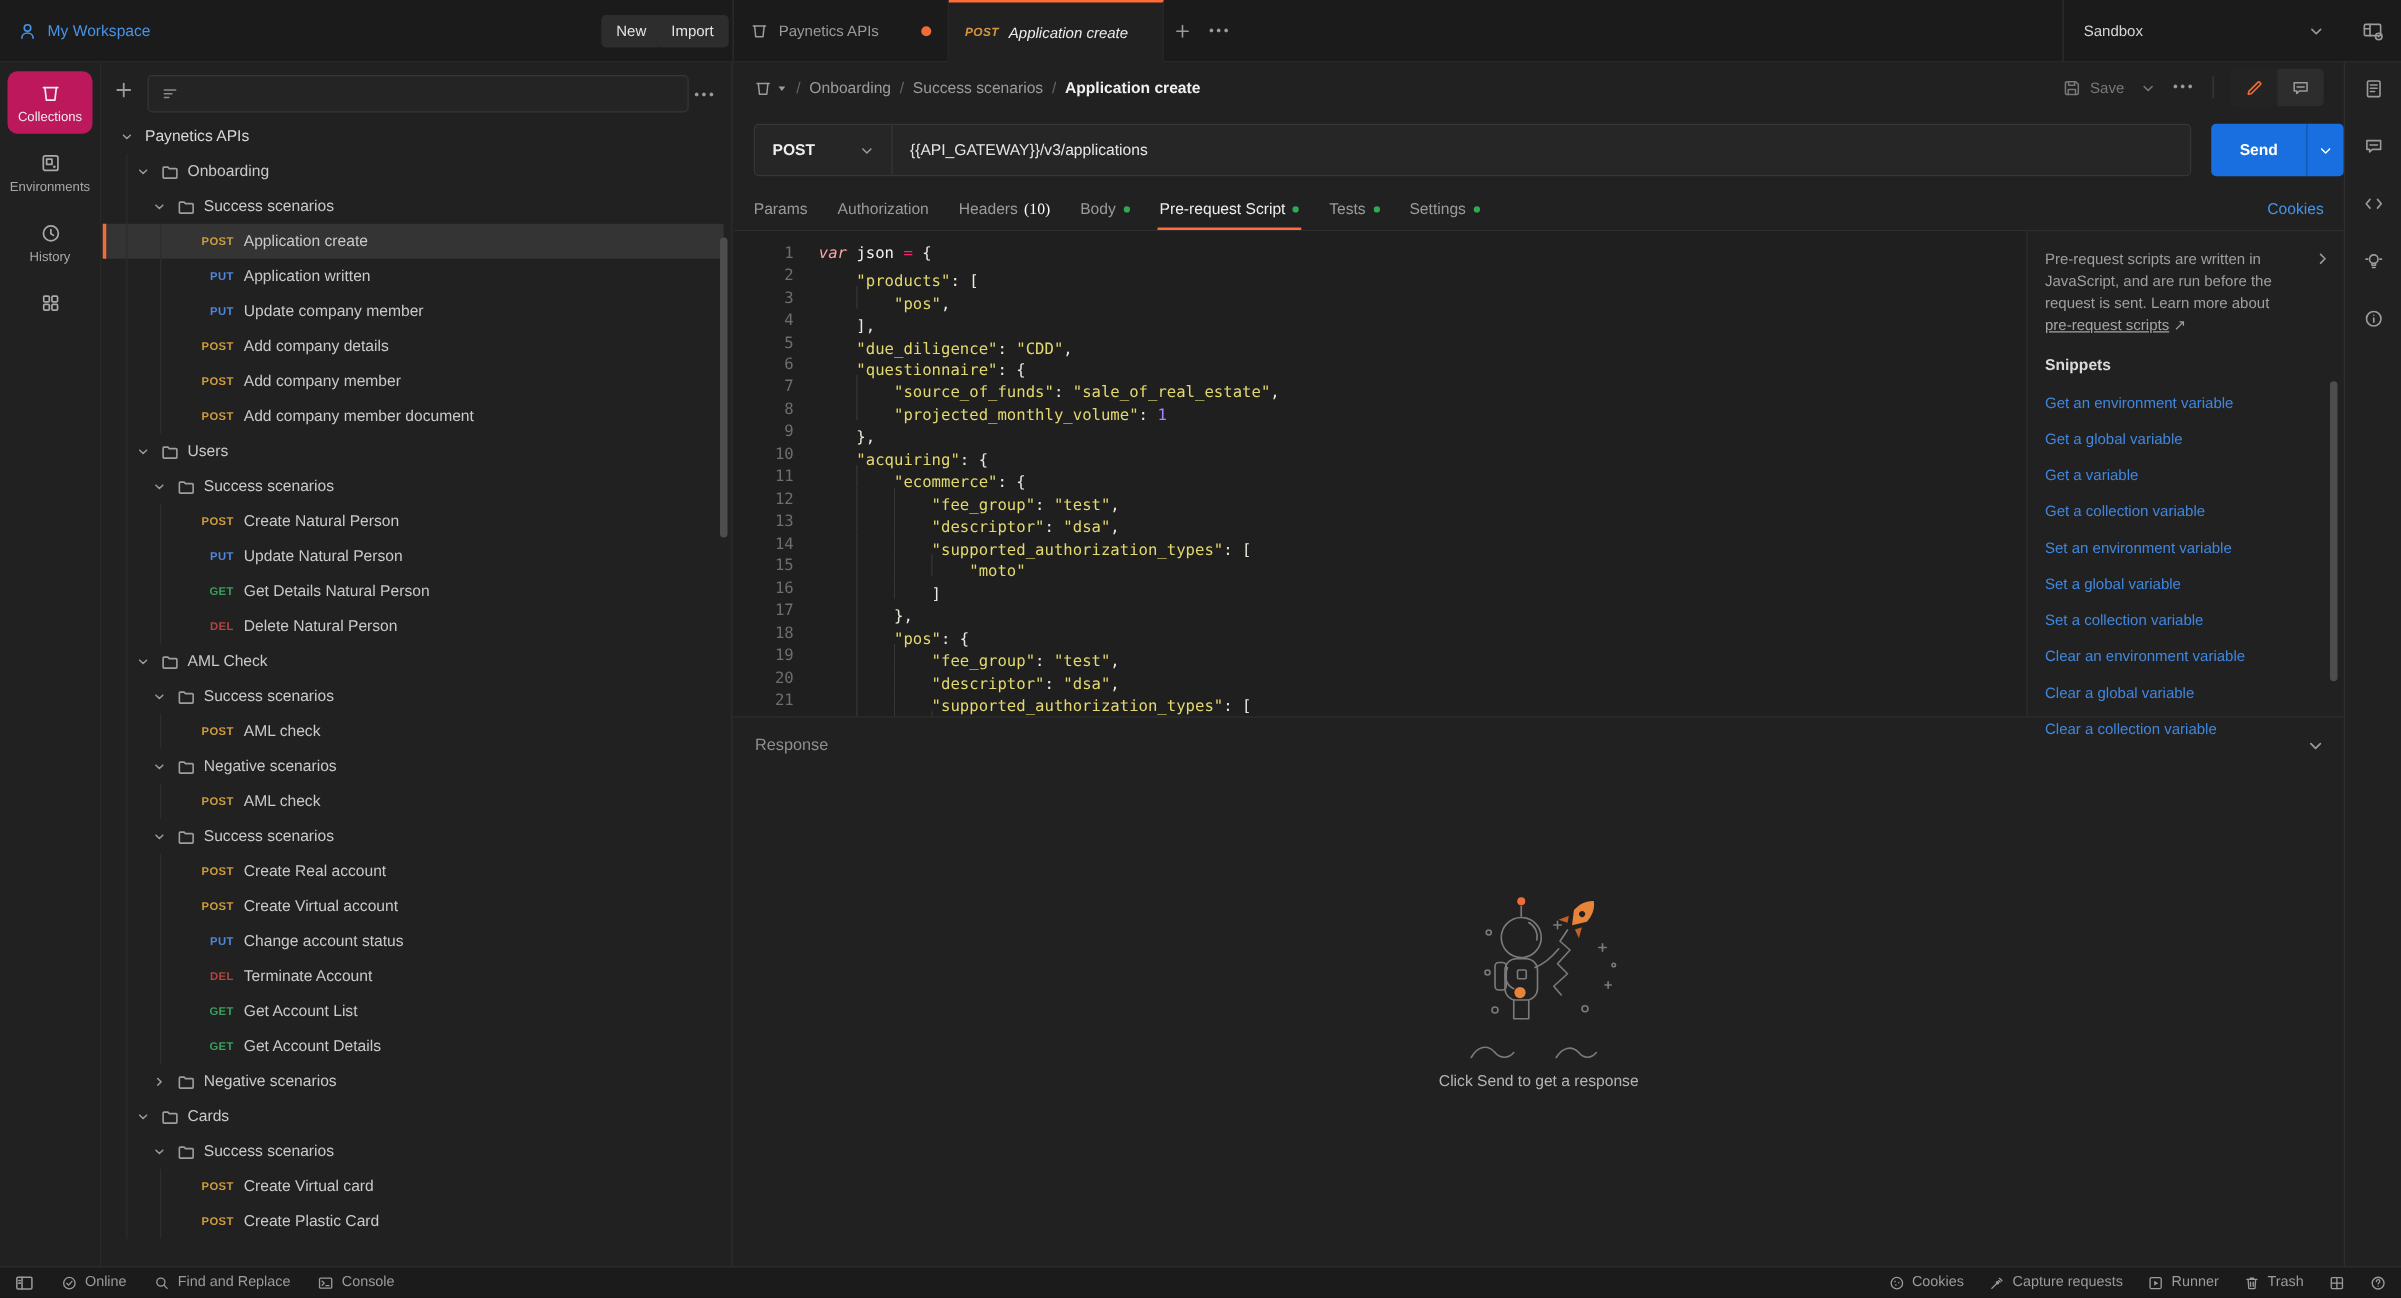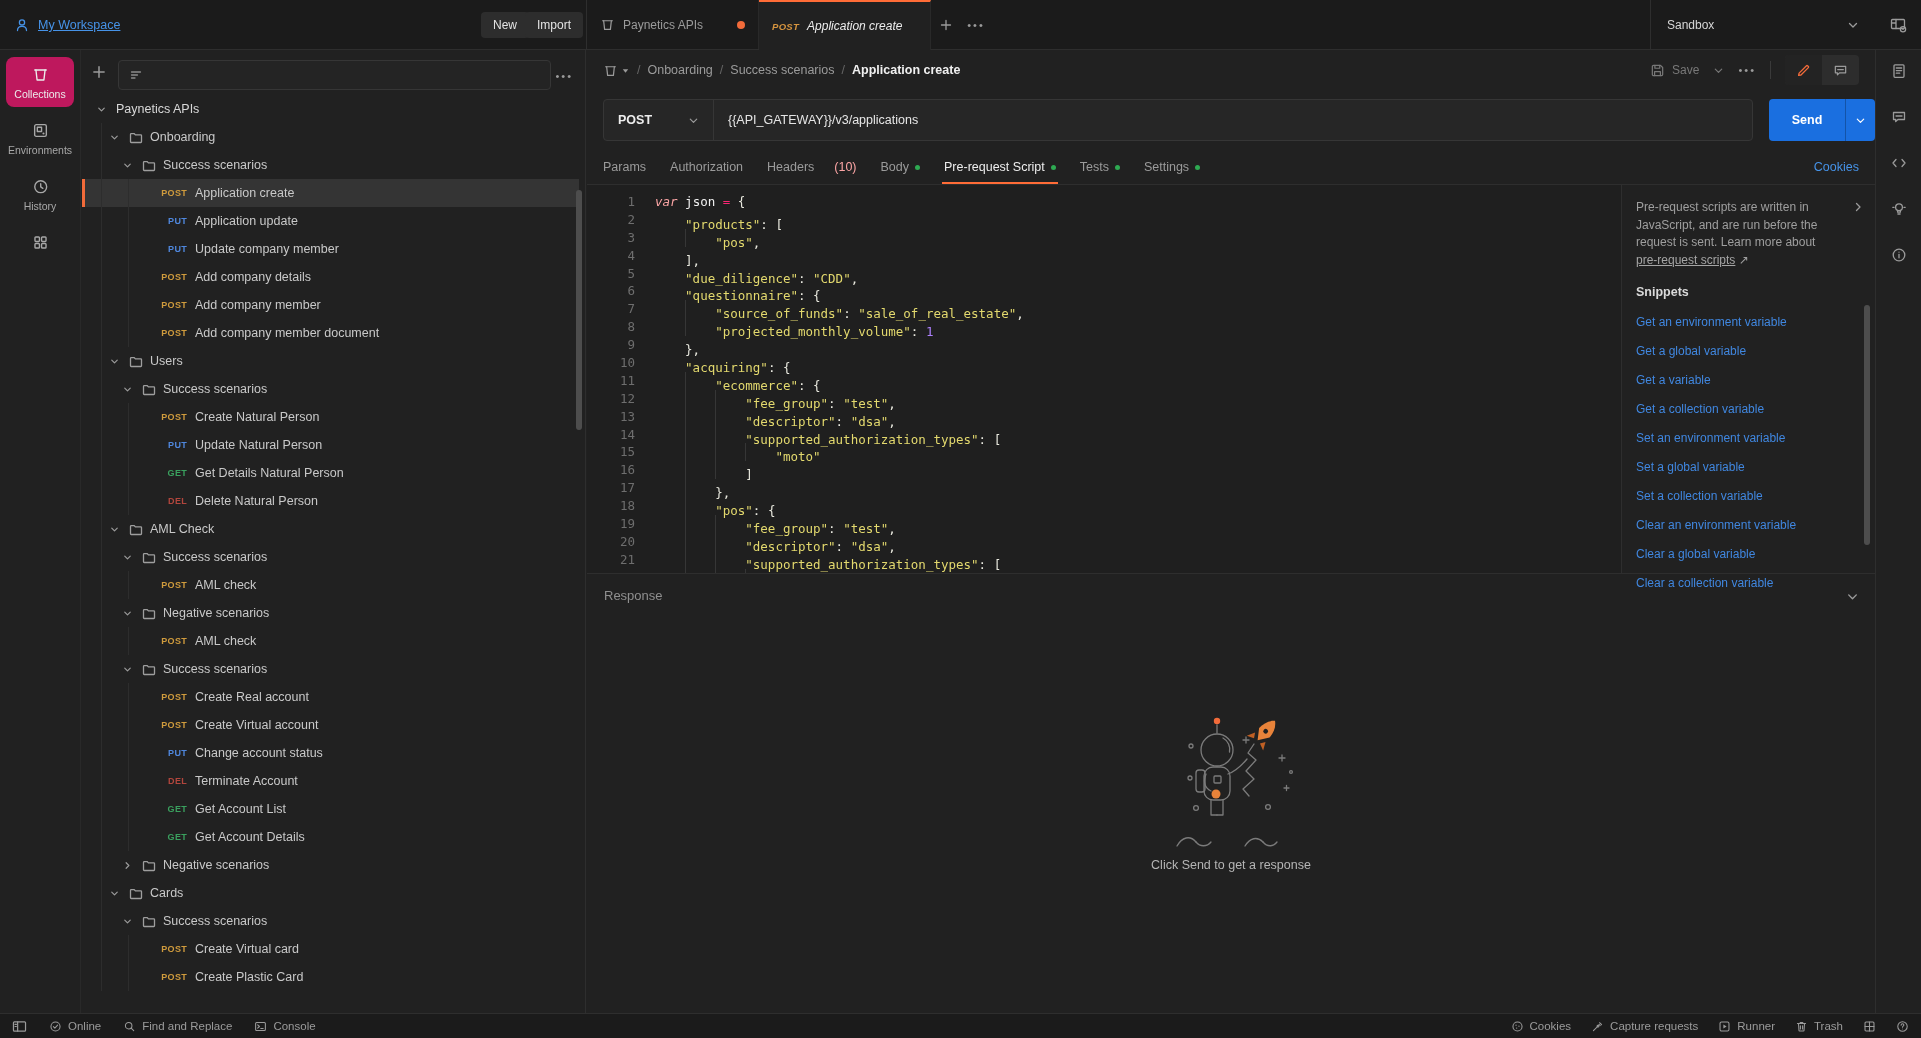--- a/index.html
+++ b/index.html
@@ -4,21 +4,21 @@
 <style>
   html,body{margin:0;padding:0;background:#111;}
   *{box-sizing:border-box;}
   .app{position:relative;width:1921px;height:1038px;background:#212121;overflow:hidden;
        font-family:"Liberation Sans",sans-serif;color:#d8d8d8;-webkit-font-smoothing:antialiased;}
   svg{display:block;}
   .ic{stroke:currentColor;fill:none;stroke-width:1.3;stroke-linecap:round;stroke-linejoin:round;}
 
   
   .topbar{position:absolute;left:0;top:0;width:1921px;height:50px;background:#1b1b1b;border-bottom:1px solid #2e2e2e;}
-  .workspace{position:absolute;left:14px;top:0;height:50px;display:flex;align-items:center;gap:8px;color:#4693e8;font-size:12.5px;cursor:pointer;text-decoration:underline;}
+  .workspace{position:absolute;left:14px;top:0;height:50px;display:flex;align-items:center;gap:8px;color:#4693e8;font-size:12.5px;cursor:pointer;}
   .btn-dark{position:absolute;top:12px;height:26px;display:flex;align-items:center;padding:0 12px;background:#2d2d2d;border-radius:4px;color:#e3e3e3;font-size:12px;}
   .new-btn{left:481px;}
   .import-btn{left:525px;}
   .tabstrip{position:absolute;left:586px;top:0;bottom:0;right:271px;border-left:1px solid #2e2e2e;display:flex;align-items:stretch;}
   .tab{width:172px;display:flex;align-items:center;gap:8px;padding:0 13px;border-right:1px solid #292929;font-size:12px;color:#9b9b9b;position:relative;}
   .tab.active{background:#212121;border-top:2px solid #ff6c37;color:#ececec;margin-bottom:-1px;}
   .t-method{font-size:9.5px;font-weight:700;font-style:italic;color:#d7953f;letter-spacing:.3px;flex:none;}
   .tab.active .t-label{font-style:italic;white-space:nowrap;}
   .dirty-dot{width:8px;height:8px;border-radius:50%;background:#f26b3a;margin-left:auto;flex:none;}
   .strip-btn{display:flex;align-items:center;justify-content:center;width:30px;color:#9b9b9b;}
@@ -68,21 +68,21 @@
   .url-var{color:#e5e5e5;} .url-path{color:#e6e6e6;}
   .send-btn{position:absolute;left:1182px;top:9px;width:106px;height:42px;background:#1a6fe0;border-radius:4px;display:flex;color:#fff;cursor:pointer;}
   .send-main{width:76px;display:flex;align-items:center;justify-content:center;font-size:12.5px;font-weight:700;}
   .send-caret{width:30px;display:flex;align-items:center;justify-content:center;border-left:1px solid rgba(0,0,0,.25);}
 
   .rtabs-row{position:absolute;left:0;right:0;top:100px;height:35px;display:flex;align-items:center;padding:0 16px;border-bottom:1px solid #2e2e2e;font-size:12.5px;color:#9b9b9b;}
   .rtabs{display:flex;gap:24px;align-items:center;}
   .rtab{position:relative;display:flex;align-items:center;cursor:pointer;white-space:nowrap;}
   .rtab.active{color:#ededed;}
   .rtab.active::after{content:'';position:absolute;left:-2px;right:-2px;bottom:-10px;height:2px;background:#ff6c37;}
-  .rtab .cnt{color:#fca5a5;margin-left:20px;}
+  .rtab .cnt{color:#ffffff;margin-left:5px;font-family:Liberation Serif, serif;}
   .gdot{width:5px;height:5px;border-radius:50%;background:#2eaa52;margin-left:6px;}
   .cookies{margin-left:auto;color:#4693e8;cursor:pointer;}
 
   .workbench{position:absolute;left:0;right:0;top:135px;height:388px;}
   .editor{position:absolute;left:0;top:0;width:1034px;height:100%;background:#1f1f1f;overflow:hidden;padding-top:8px;}
   .code-line{display:flex;height:17.9px;line-height:17.9px;font-family:"DejaVu Sans Mono",monospace;font-size:12.5px;}
   .ln{width:48px;flex:none;text-align:right;color:#6e6e6e;}
   .code{padding-left:20px;white-space:pre;}
   .ig{display:inline-block;width:4ch;height:100%;}
   .ig.b{box-shadow:inset 1px 0 0 #363636;}
@@ -279,21 +279,21 @@
             <span class="guide" style="left: 46px;"></span>
             <span class="chevslot"></span>
             <span class="method m-POST">POST</span>
             <span>Application create</span>
           </div>
           <div class="tree-row" style="padding-left: 53px;">
             <span class="guide" style="left: 19px;"></span>
             <span class="guide" style="left: 46px;"></span>
             <span class="chevslot"></span>
             <span class="method m-PUT">PUT</span>
-            <span>Application update</span>
+            <span>Application written</span>
           </div>
           <div class="tree-row" style="padding-left: 53px;">
             <span class="guide" style="left: 19px;"></span>
             <span class="guide" style="left: 46px;"></span>
             <span class="chevslot"></span>
             <span class="method m-PUT">PUT</span>
             <span>Update company member</span>
           </div>
           <div class="tree-row" style="padding-left: 53px;">
             <span class="guide" style="left: 19px;"></span>

